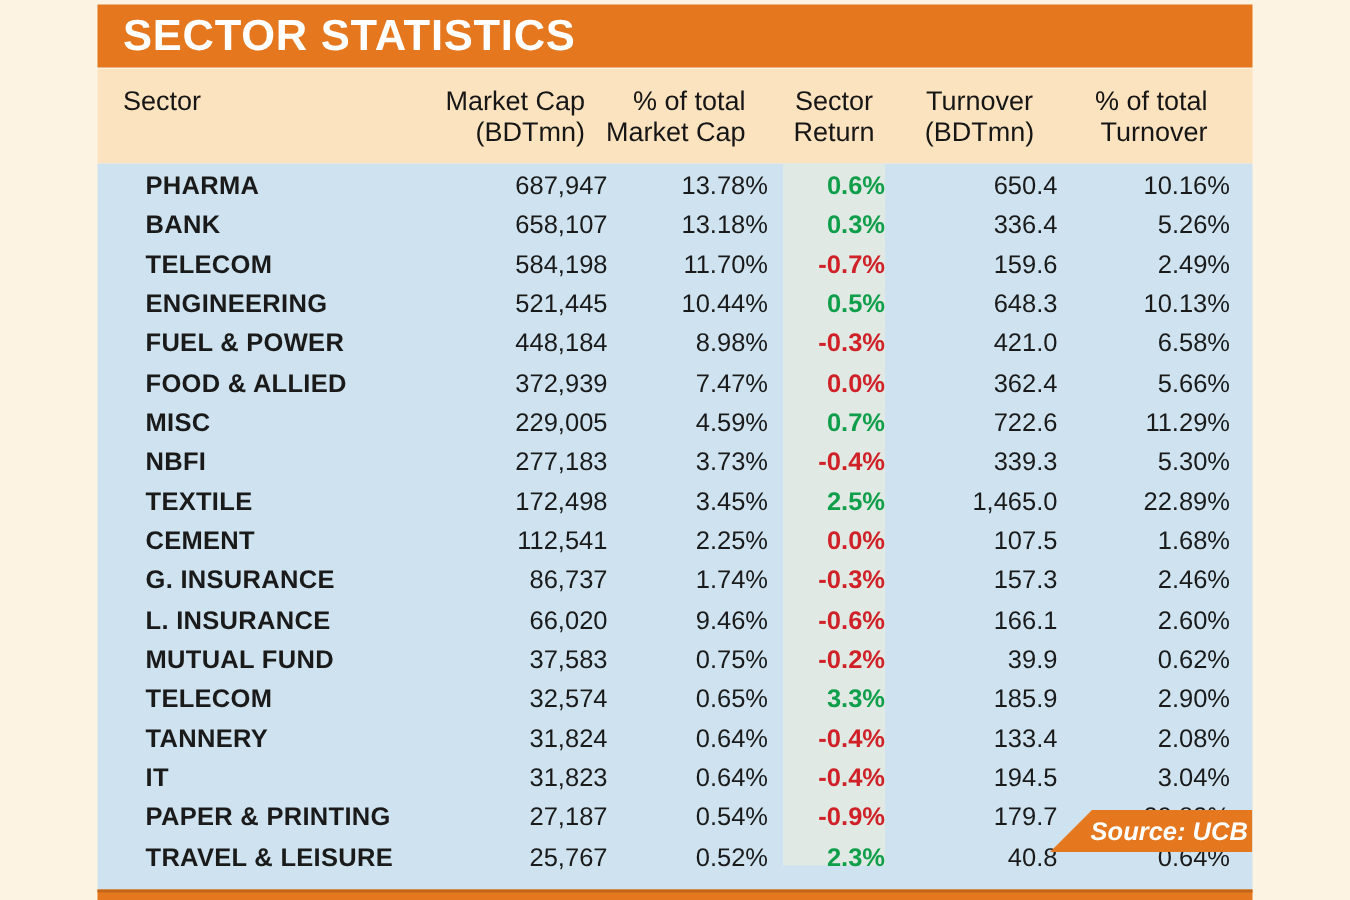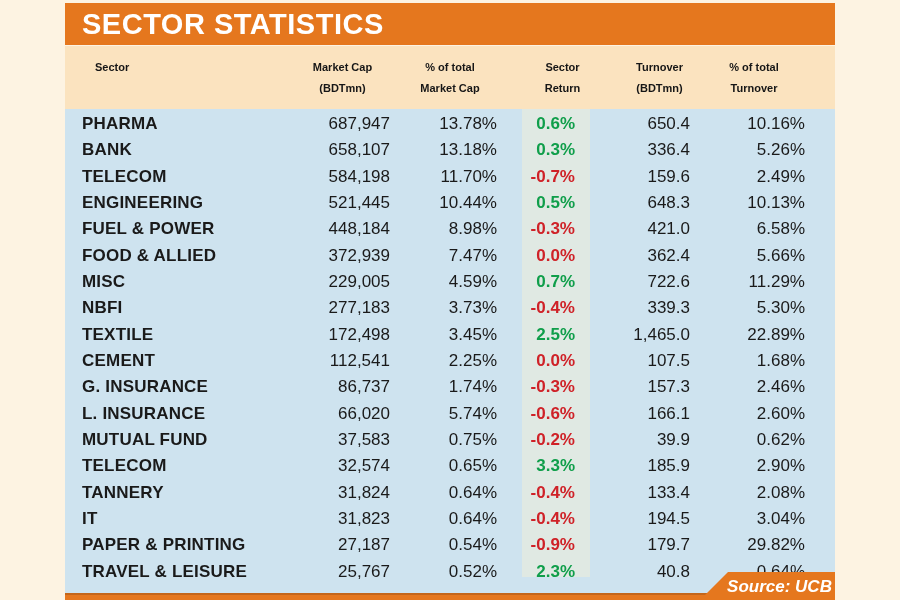--- a/index.html
+++ b/index.html
@@ -20,58 +20,58 @@
   .title-bar h1 {
     color:#ffffff; font-size:29px; font-weight:bold; letter-spacing:.5px;
   }
 
   .header-row {
     position:absolute; left:0; top:46px; width:770px; height:63px;
     background:var(--header-bg,#fbe3bf);
     display:grid; grid-template-columns:217px 108px 107px 93px 100px 115px;
     padding-right:30px; align-content:center;
   }
-  .hcell { font-weight:bold; font-size:11px; line-height:21px; color:#161616;margin-left:13px; }
+  .hcell { font-weight:normal; font-size:18px; line-height:21px; color:#161616; }
   .hcell div { height:21px; }
   .h0 { text-align:left; padding-left:17px; }
-  .h1,.h2,.h5 { text-align:center; }
+  .h1,.h2,.h5 { text-align:right; }
   .h3 { text-align:center; padding-left:25px; }
   .h4 { text-align:center; padding-left:26px; }
 
   .body-area {
     position:absolute; left:0; top:109px; width:770px; height:484px;
     background:var(--body-bg,#cee3ef);
   }
   .return-band {
     position:absolute; left:457px; top:0; width:68px; height:468px;
     background:var(--band-bg,#e0e9e3);
   }
   .rows {
-    position:absolute; left:0; top:2px; width:770px; height:474px;
+    position:absolute; left:15px; top:2px; width:770px; height:474px;
     display:flex; flex-direction:column;
   }
   .row {
     flex:1;
     display:grid; grid-template-columns:217px 108px 107px 93px 100px 115px;
     padding-right:30px; align-items:center;
   }
   .cell { font-size:17px; color:#1a1a1a; white-space:nowrap; }
   .c0 { font-weight:bold; padding-left:17px; letter-spacing:.2px; }
   .c1,.c2,.c4,.c5 { text-align:right; }
   .c3 { text-align:right; padding-right:15px; font-weight:bold; }
   .c3.green { color:var(--green,#0f9e4a); }
   .c3.red   { color:var(--red,#cf2127); }
 
   .bottom-strip {
     position:absolute; left:0; top:593px; width:770px; height:7px;
     background:var(--orange,#e5771e);
     border-top:2px solid #c4661a;
   }
   .source-bar {
-    position:absolute; left:635px; top:572px; width:135px; height:29px;
+    position:absolute; left:635px; top:540px; width:135px; height:29px;
     background:var(--orange,#e5771e);
     clip-path:polygon(28px 0, 135px 0, 135px 28px, 0 28px);
     display:flex; align-items:center; justify-content:center;
     padding-left:24px; z-index:3;
   }
   .source-bar span {
     color:#ffffff; font-size:17px; font-weight:bold; font-style:italic;
   }
 </style>
 </head>
@@ -197,21 +197,21 @@
           <div class="cell c0">G. INSURANCE</div>
           <div class="cell c1">86,737</div>
           <div class="cell c2">1.74%</div>
           <div class="cell c3 red">-0.3%</div>
           <div class="cell c4">157.3</div>
           <div class="cell c5">2.46%</div>
         </div>
         <div class="row">
           <div class="cell c0">L. INSURANCE</div>
           <div class="cell c1">66,020</div>
-          <div class="cell c2">5.74%</div>
+          <div class="cell c2">9.46%</div>
           <div class="cell c3 red">-0.6%</div>
           <div class="cell c4">166.1</div>
           <div class="cell c5">2.60%</div>
         </div>
         <div class="row">
           <div class="cell c0">MUTUAL FUND</div>
           <div class="cell c1">37,583</div>
           <div class="cell c2">0.75%</div>
           <div class="cell c3 red">-0.2%</div>
           <div class="cell c4">39.9</div>

